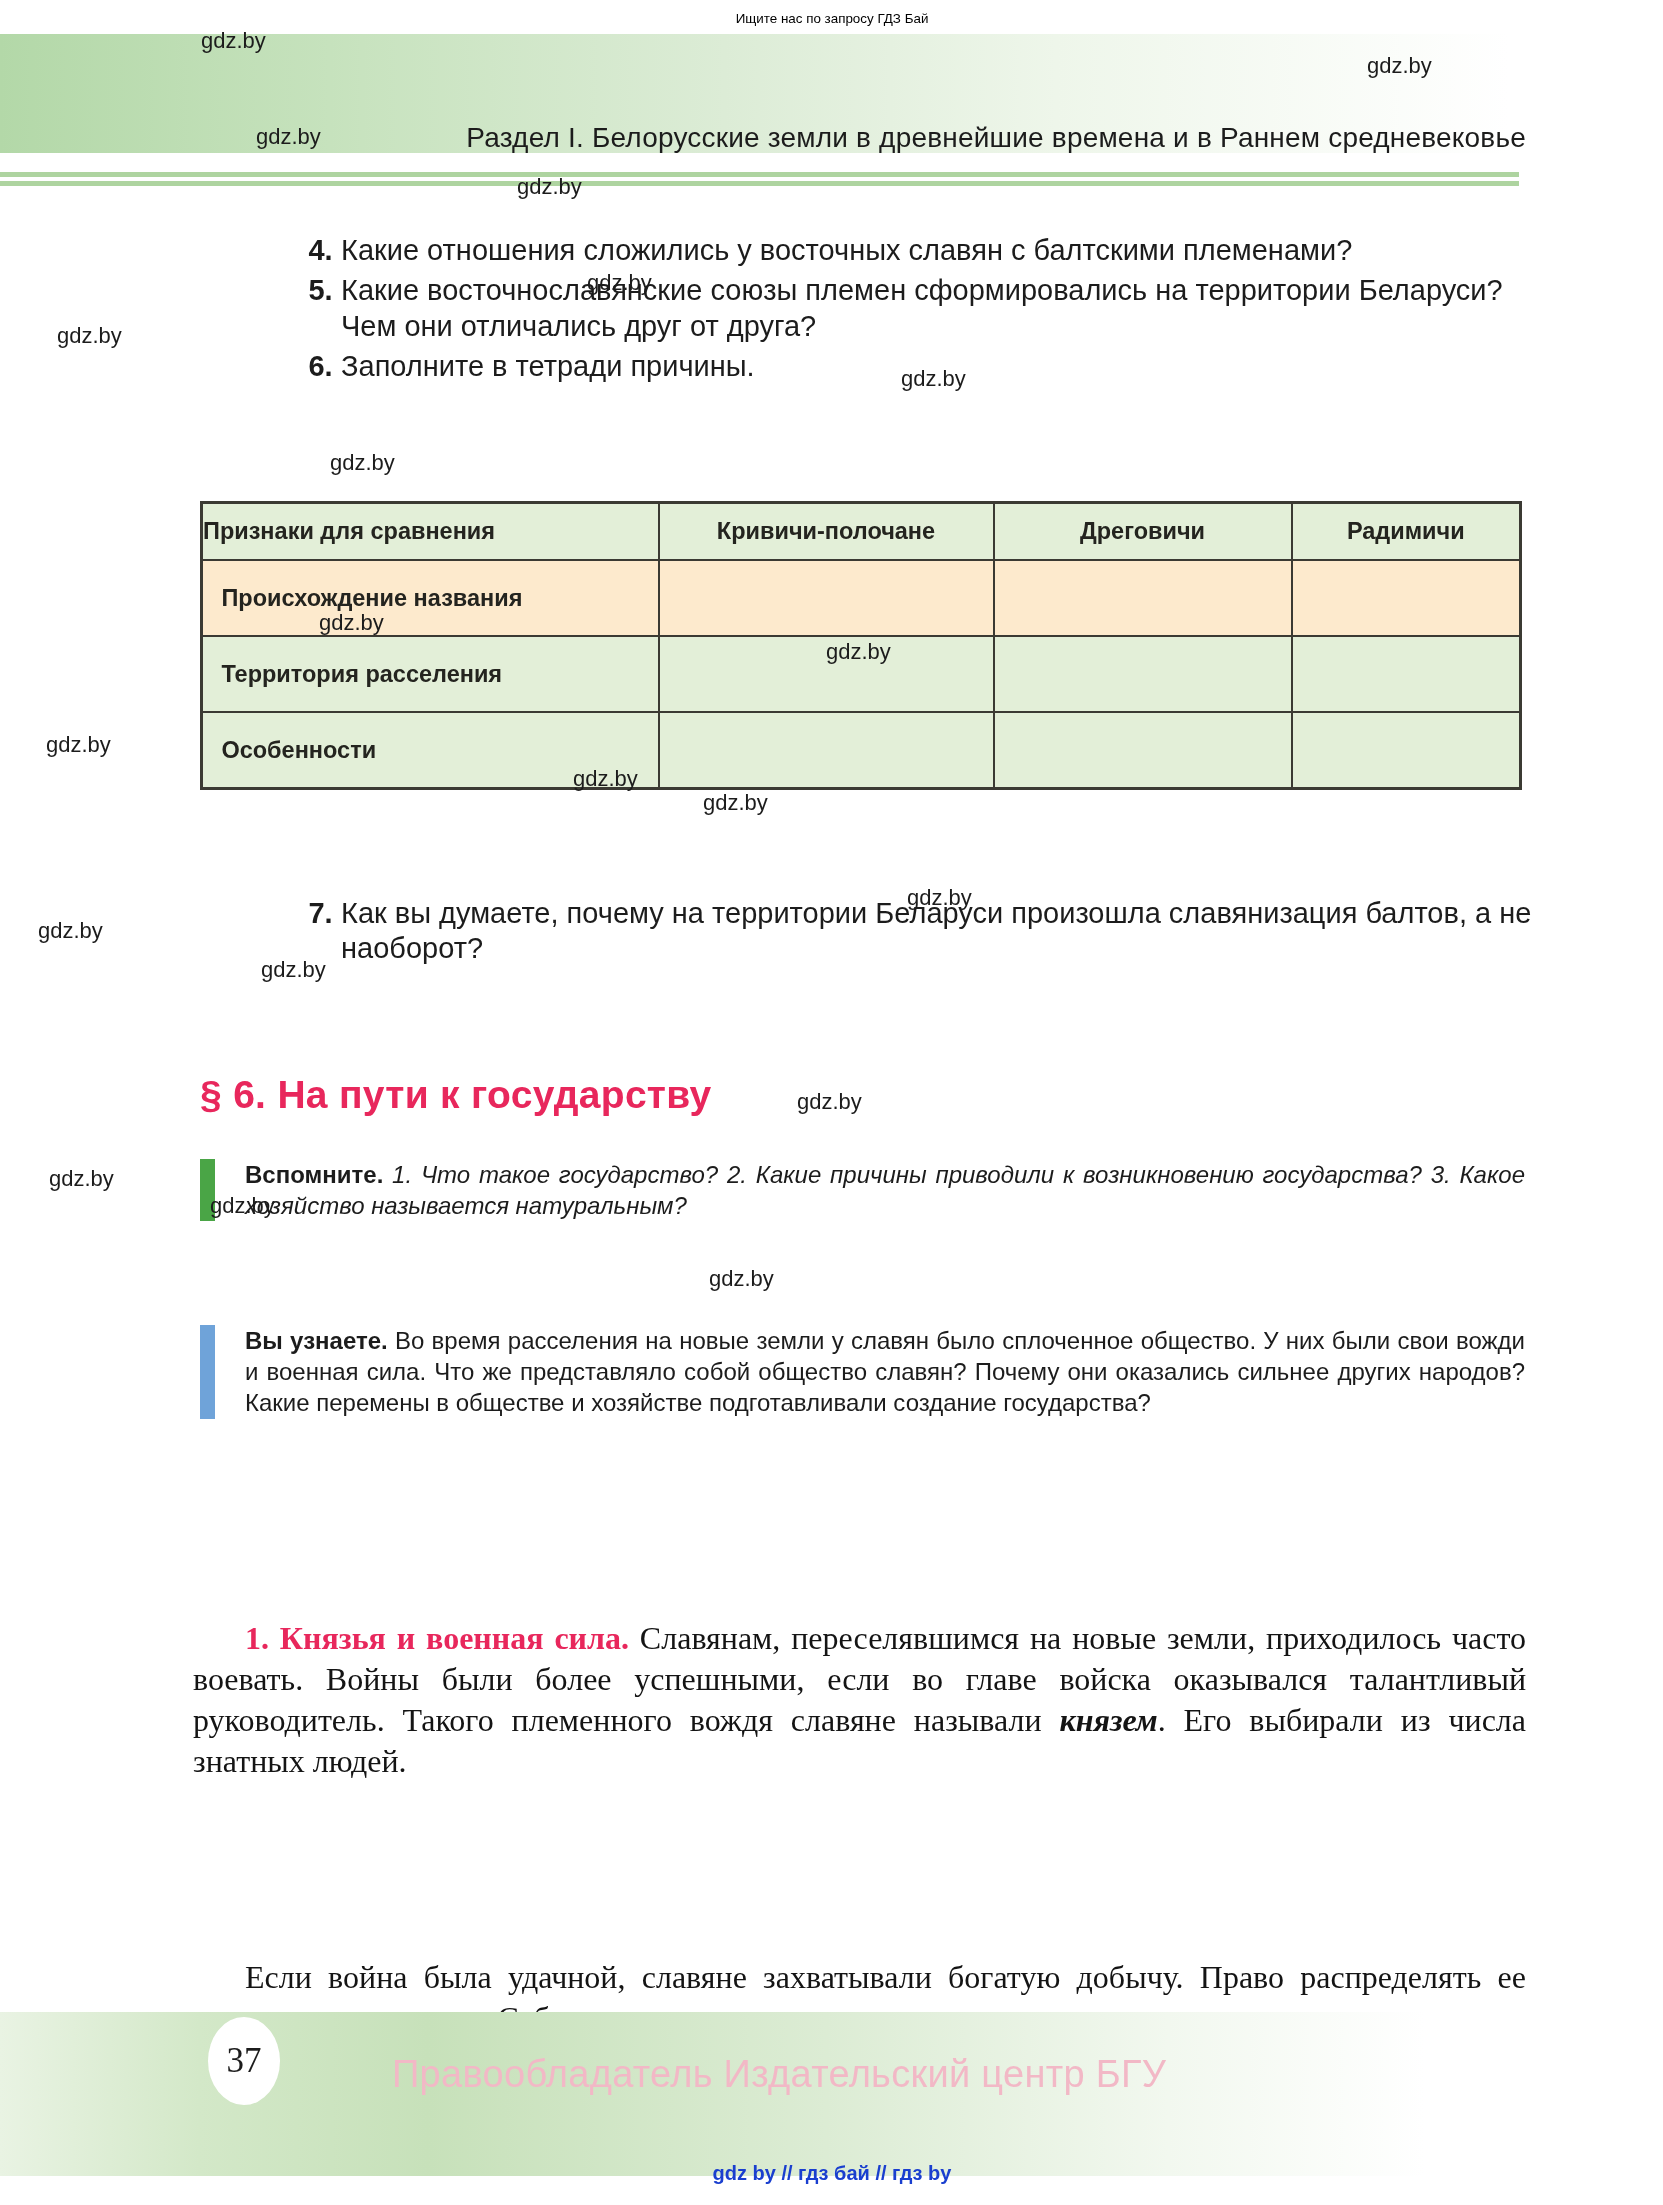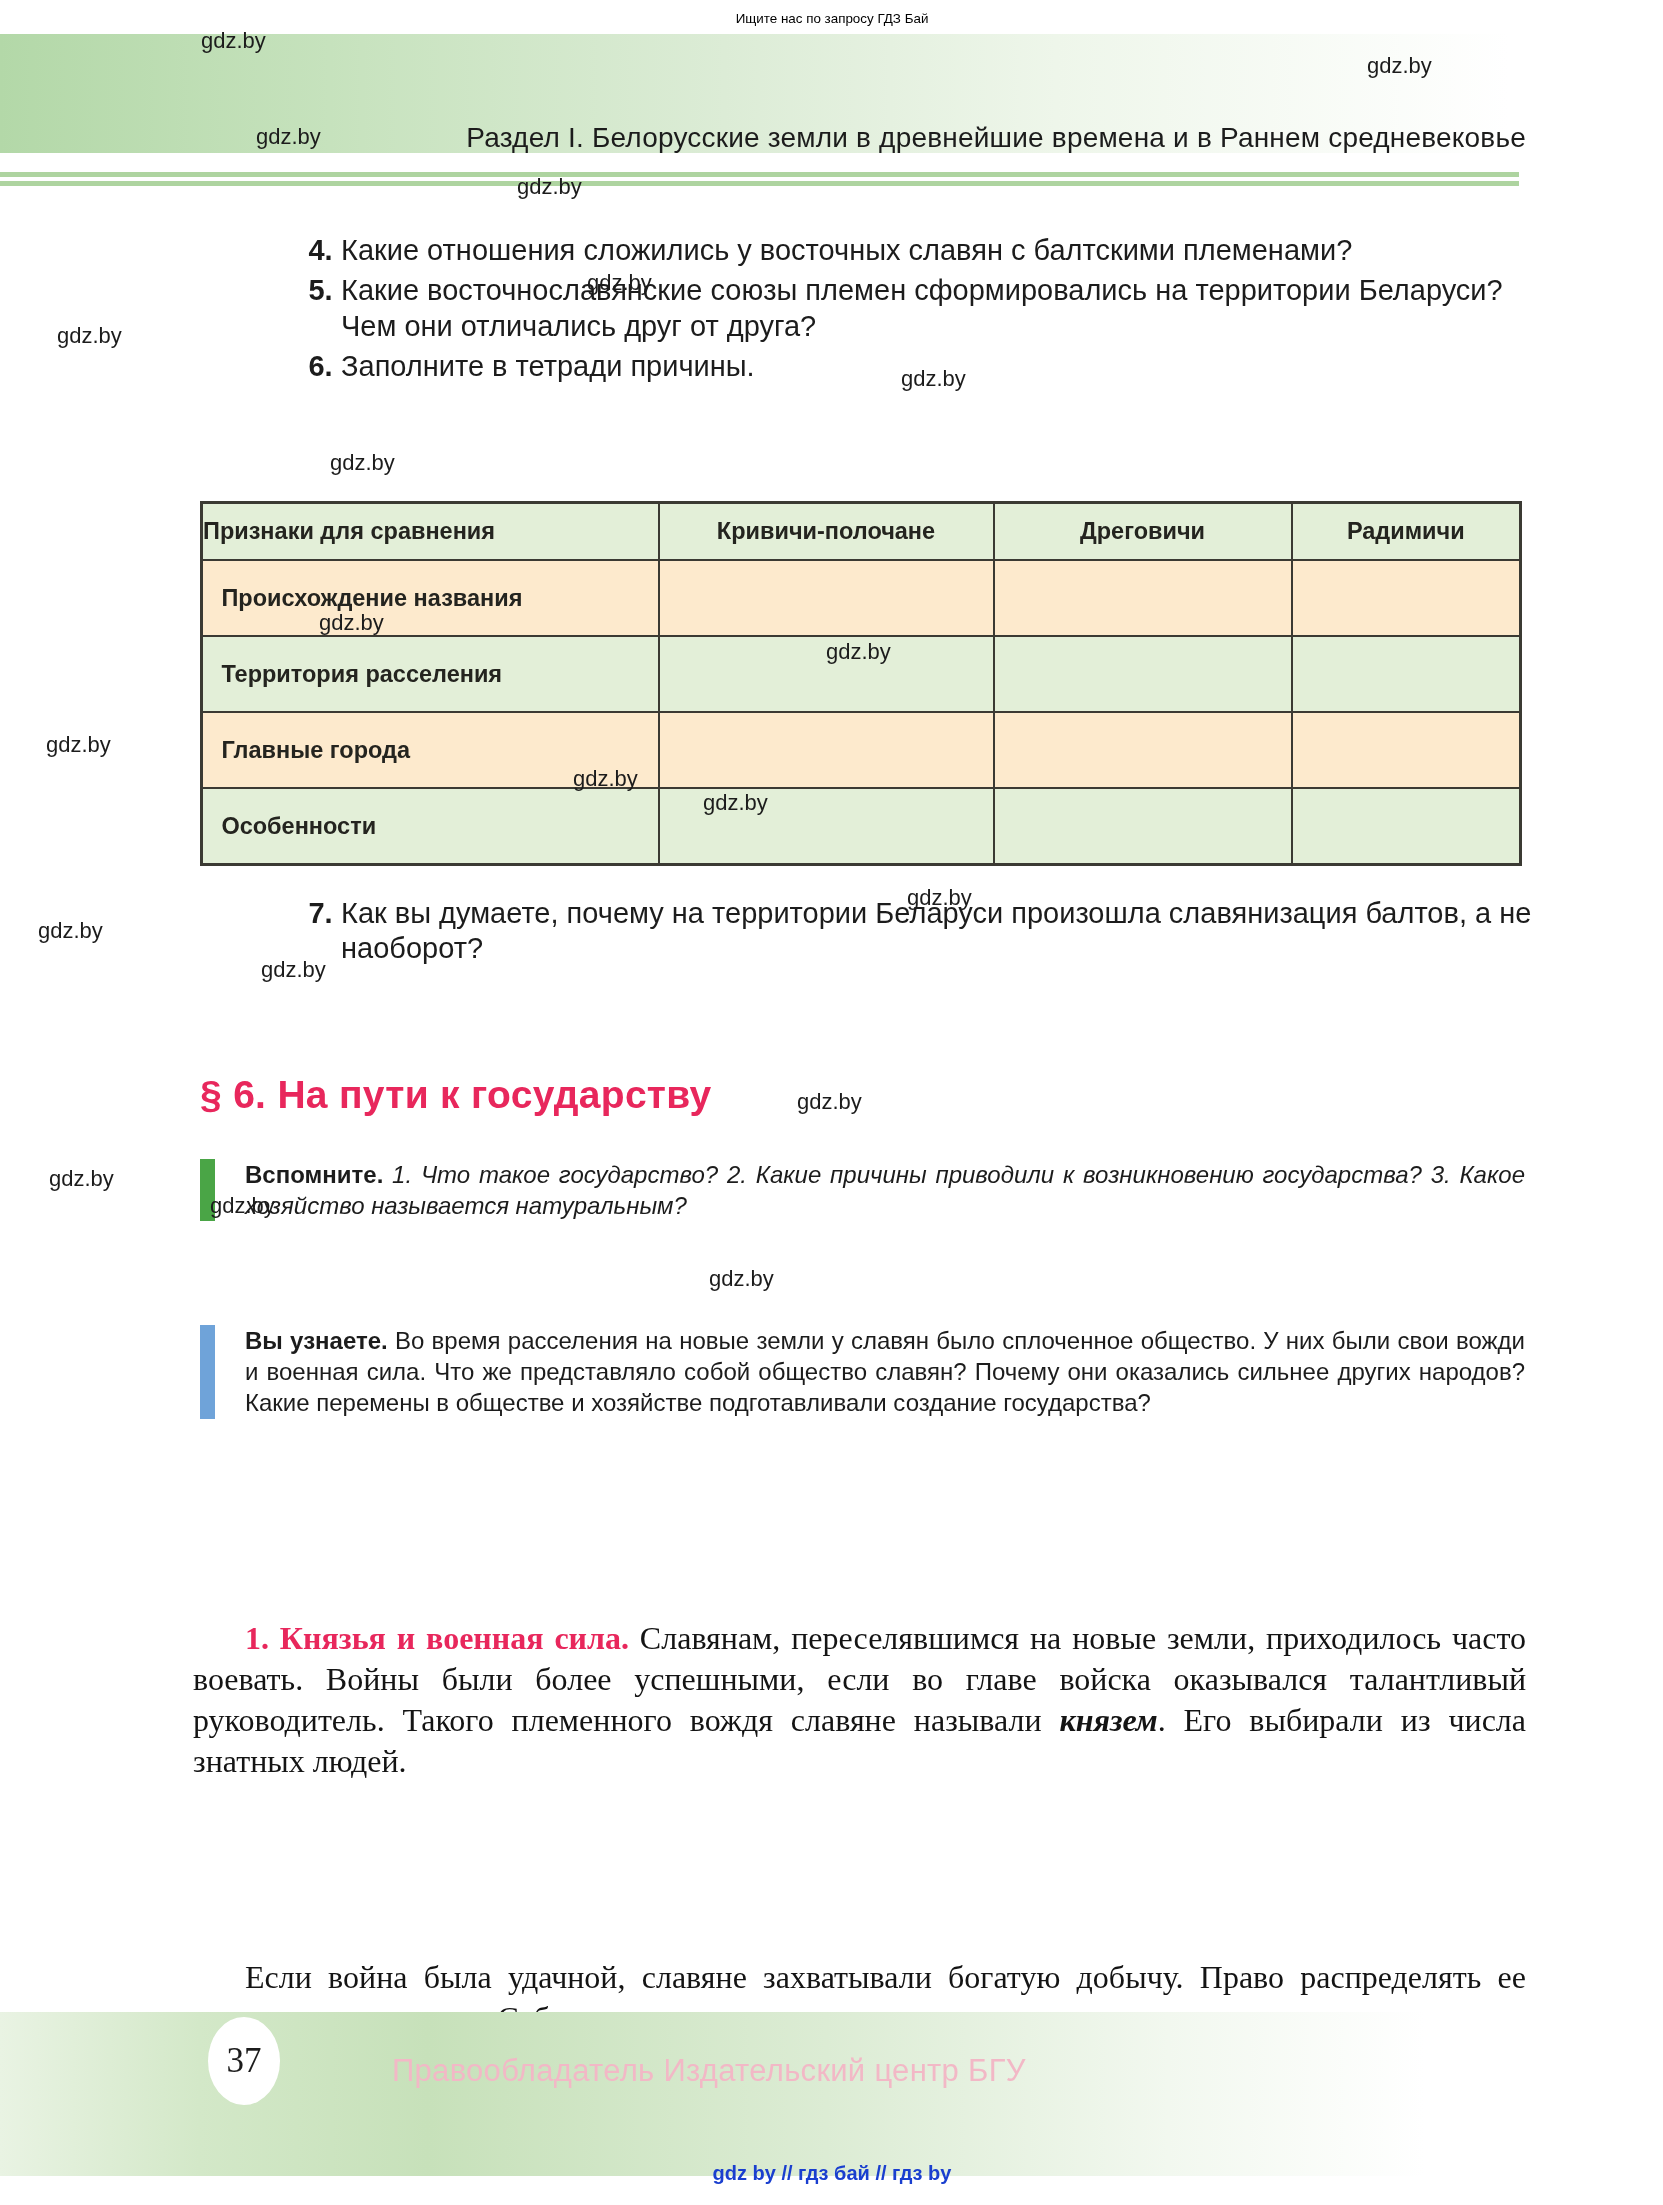--- a/index.html
+++ b/index.html
@@ -200,21 +200,21 @@
     align-items: center;
     justify-content: center;
     font-family: "Liberation Serif", serif;
     font-size: 35px;
     color: #1c1c1c;
   }
   .copyright-watermark {
     position: absolute;
     top: 2053px;
     left: 392px;
-    font-size: 31px;
+    font-size: 38px;
     color: #f2b8c6;
     letter-spacing: 0.3px;
   }
   .footer-links {
     position: absolute;
     top: 2162px;
     left: 0;
     width: 1664px;
     text-align: center;
     color: #1a3fcf;
@@ -277,26 +277,20 @@
   </thead>
   <tbody>
     <tr class="peach">
       <td>Происхождение названия</td>
       <td></td>
       <td></td>
       <td></td>
     </tr>
     <tr class="green">
       <td>Территория расселения</td>
-      <td></td>
-      <td></td>
-      <td></td>
-    </tr>
-    <tr class="peach">
-      <td>Главные города</td>
       <td></td>
       <td></td>
       <td></td>
     </tr>
     <tr class="green">
       <td>Особенности</td>
       <td></td>
       <td></td>
       <td></td>
     </tr>

